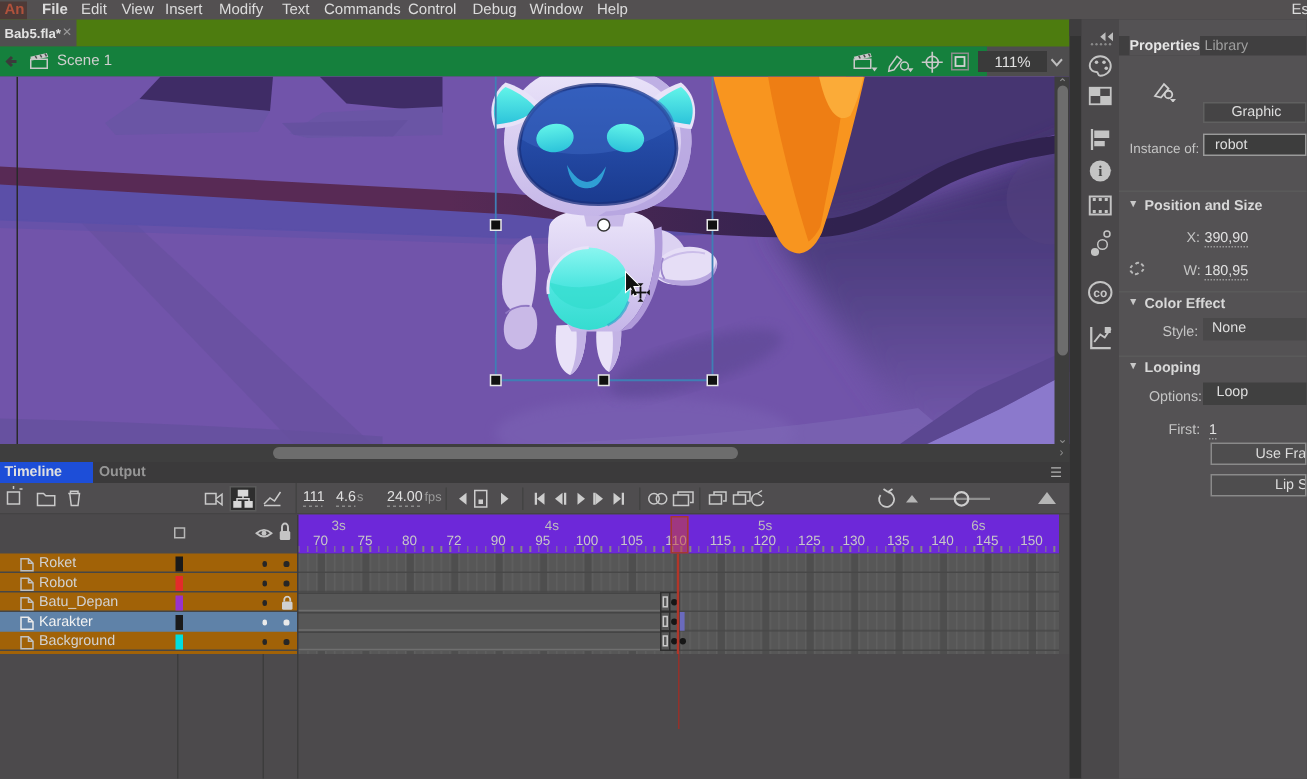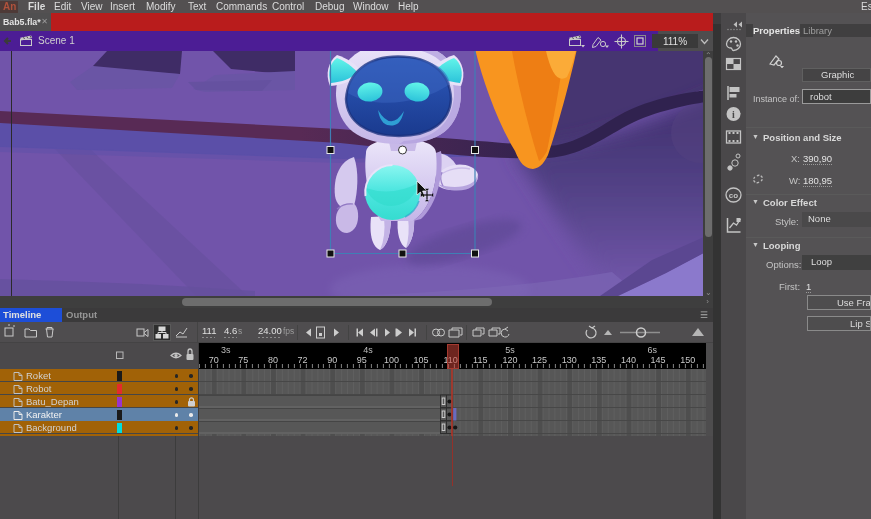--- a/index.html
+++ b/index.html
@@ -3,38 +3,38 @@
 <style>
 *{margin:0;padding:0;box-sizing:border-box;}
 html,body{width:871px;height:519px;overflow:hidden;background:#4e4d4e;
 font-family:"Liberation Sans",sans-serif;-webkit-font-smoothing:antialiased;}
 .abs{position:absolute;}
 #root{position:absolute;left:0;top:0;width:871px;height:519px;}
 
 #menubar{left:0;top:0;width:871px;height:13px;background:#535051;color:#dcdcdc;font-size:10px;}
 #menubar span{position:absolute;top:1px;}
 
-#tabbar{left:0;top:13px;width:713px;height:18px;background:#b91c1c;}
+#tabbar{left:0;top:13px;width:713px;height:18px;background:#4d7c0f;}
 #doctab{position:absolute;left:0;top:0;width:51px;height:18px;background:#504f50;color:#e2e2e2;font-size:8.8px;font-weight:bold;line-height:18px;padding-left:3px;}
 #doctab .x{position:absolute;right:3px;top:0;color:#9a9a9a;font-weight:normal;font-size:8px;}
 
-#scenebar{left:0;top:31px;width:658px;height:20px;background:#4c1d95;color:#cfcfcf;font-size:10px;}
+#scenebar{left:0;top:31px;width:658px;height:20px;background:#15803d;color:#cfcfcf;font-size:10px;}
 
 #canvas{left:0;top:51px;width:713px;height:245px;background:#7154aa;overflow:hidden;}
 
 #hscroll{left:0;top:296px;width:713px;height:12px;background:#3e3e3e;}
 #hthumb{position:absolute;left:182px;top:2px;width:310px;height:8px;background:#6d6d6d;border-radius:4px;}
 #vscroll{left:703px;top:51px;width:10px;height:245px;background:#3e3e3e;}
 #vthumb{position:absolute;left:1.5px;top:6px;width:7px;height:180px;background:#6d6d6d;border-radius:3.5px;}
 
 #tltabs{left:0;top:308px;width:713px;height:14px;background:#3b3a3b;}
 #tltab1{position:absolute;left:0;top:0;width:62px;height:14px;background:#1d4ed8;color:#e0e0e0;font-size:9.5px;font-weight:bold;line-height:14px;padding-left:3px;}
 #tltab2{position:absolute;left:66px;top:0;color:#969696;font-size:9.5px;font-weight:bold;line-height:14px;}
 #tlbar{left:0;top:322px;width:713px;height:21px;background:#4f4d4f;border-bottom:1px solid #444344;}
-#ruler{left:198px;top:343px;width:508px;height:26px;background:#000000;color:#c8c8c8;font-size:9px;}
+#ruler{left:198px;top:343px;width:508px;height:26px;background:#6d28d9;color:#c8c8c8;font-size:9px;}
 #ruler .fn{position:absolute;transform:translateX(-50%);top:12px;text-align:right;}
 #ruler .sn{position:absolute;transform:translateX(-50%);top:2px;color:#bdbdbd;}
 #lpanel{left:0;top:343px;width:198px;height:26px;background:#4b494b;}
 #layers{left:0;top:369px;width:198px;height:67px;background:#a16207;}
 .lrow{position:absolute;left:0;width:198px;height:13px;border-bottom:1px solid #464646;color:#d2d2d2;font-size:9.5px;line-height:13px;}
 .lrow .nm{position:absolute;left:26px;top:0;}
 .sw{position:absolute;left:117px;top:1.5px;width:4.5px;height:10px;}
 .dot{position:absolute;width:3.5px;height:3.5px;border-radius:50%;background:#262626;top:5px;}
 #grid{left:198px;top:369px;width:508px;height:67px;}
 #tlbottom{left:0;top:436px;width:713px;height:83px;background:#4c4a4c;}

